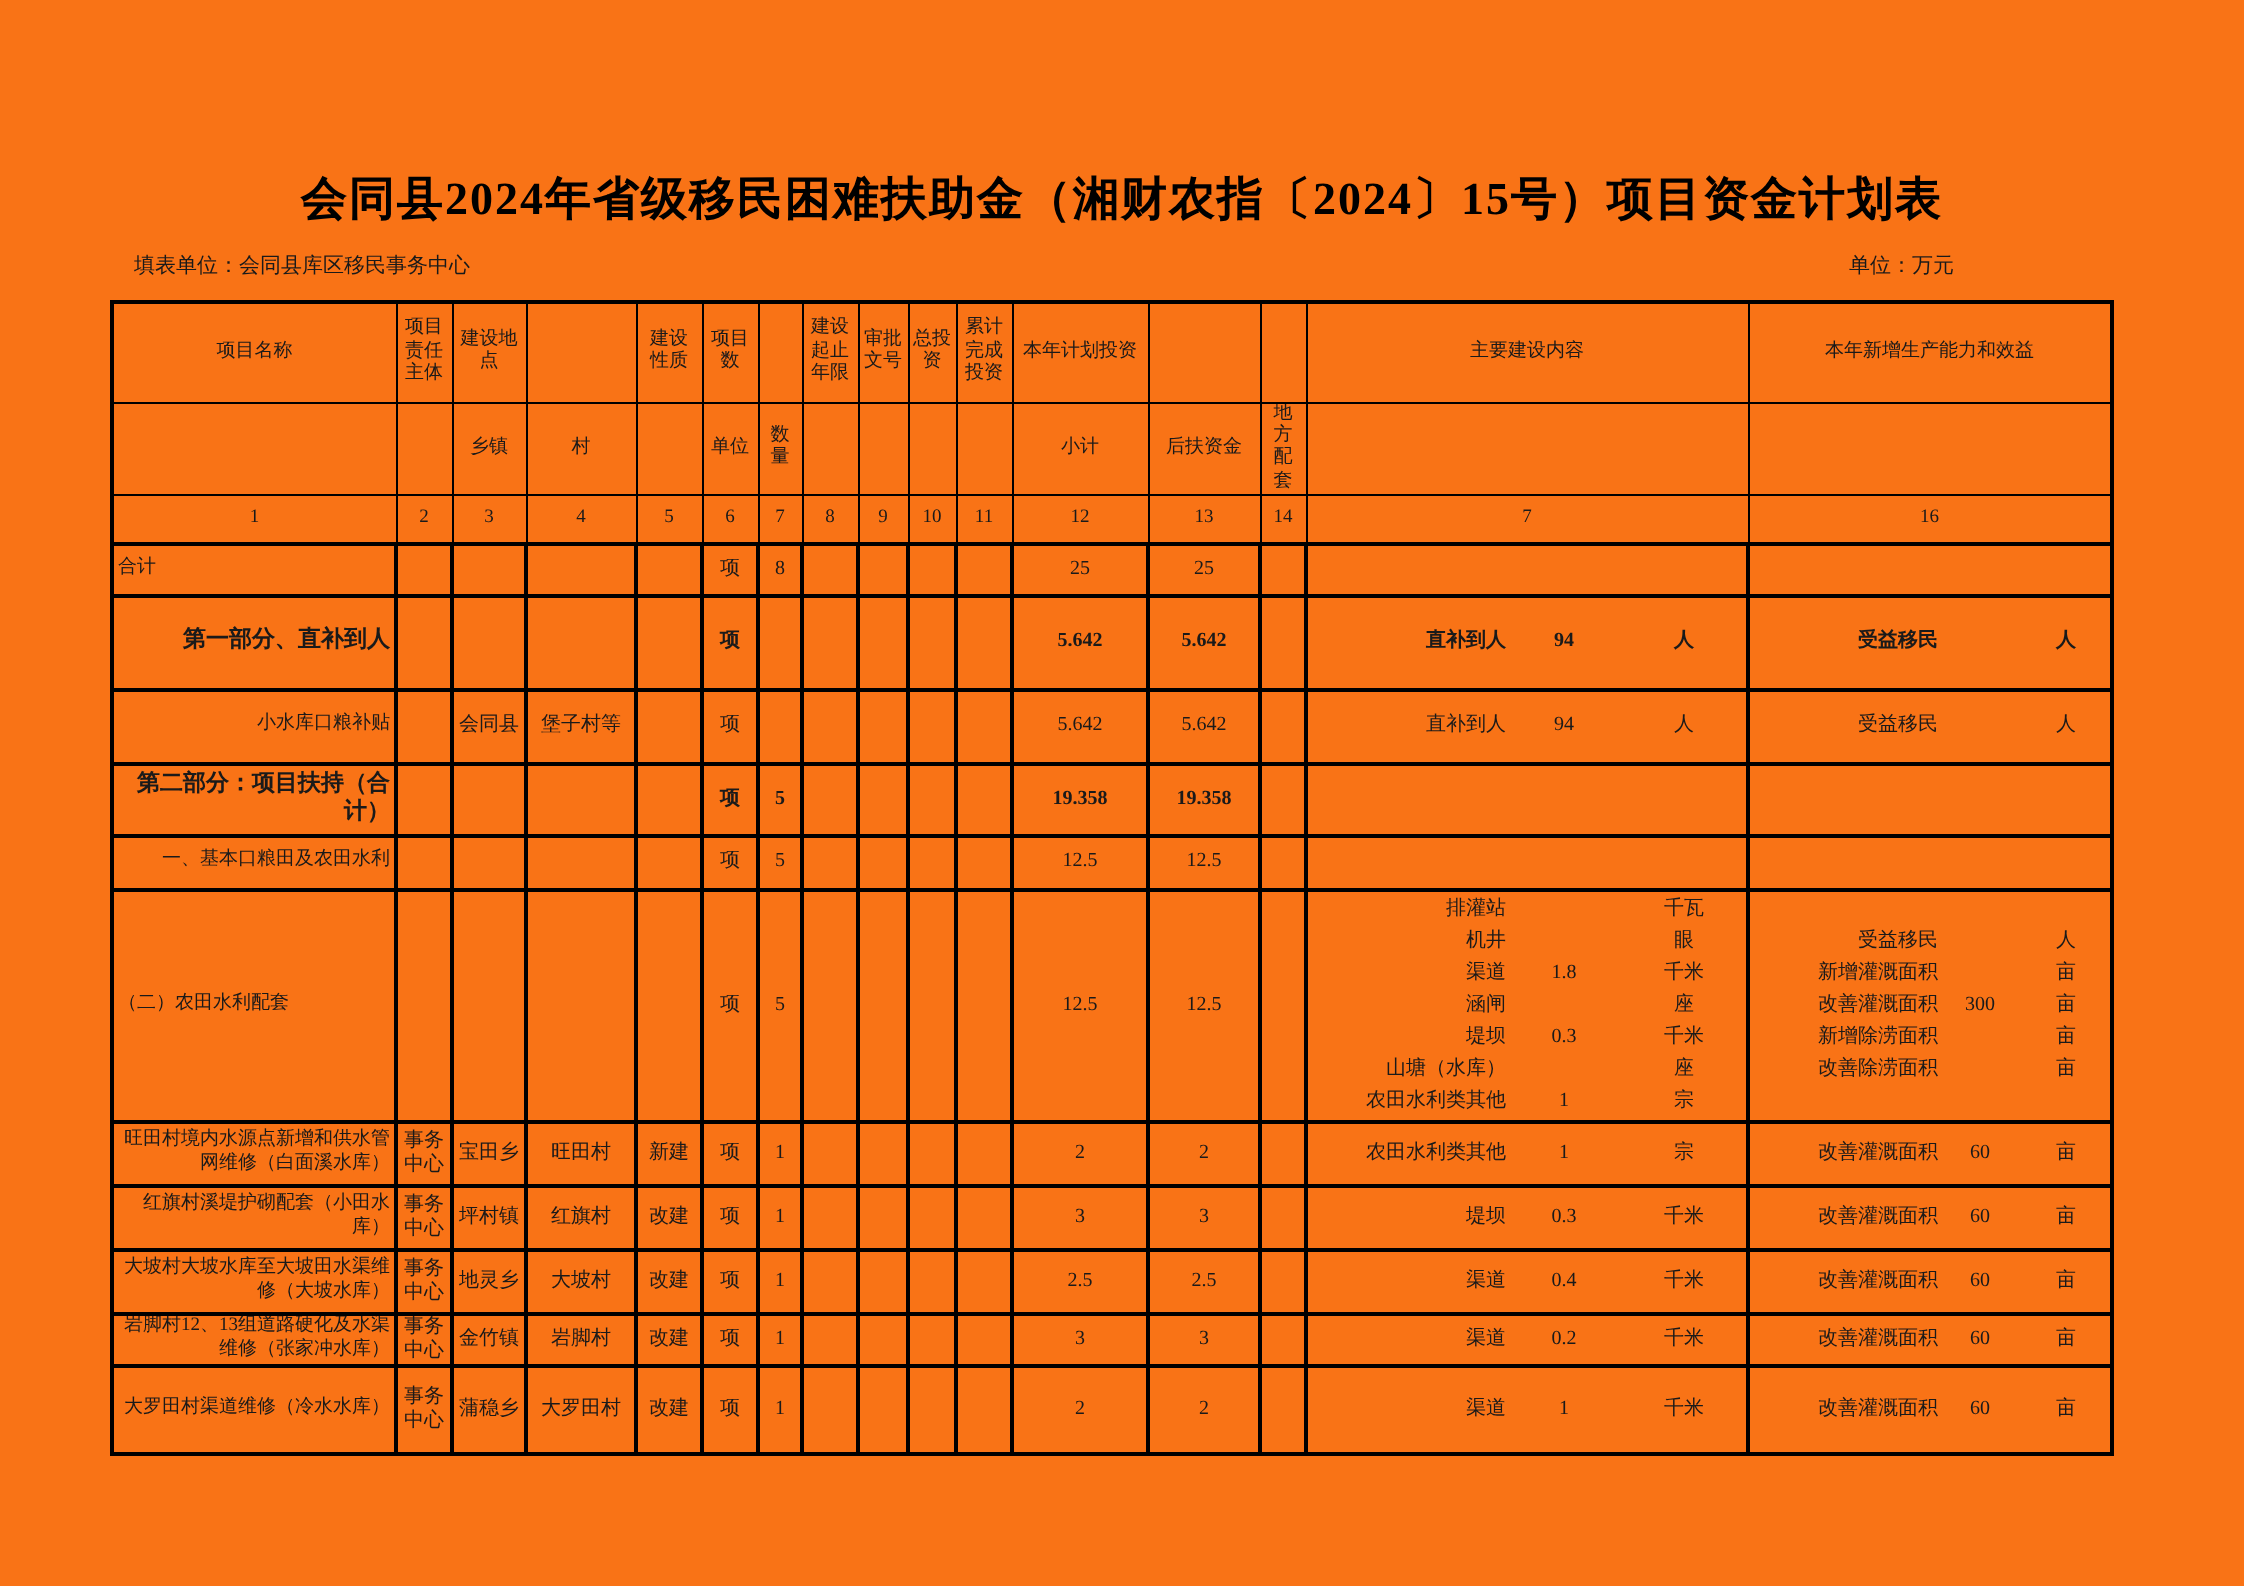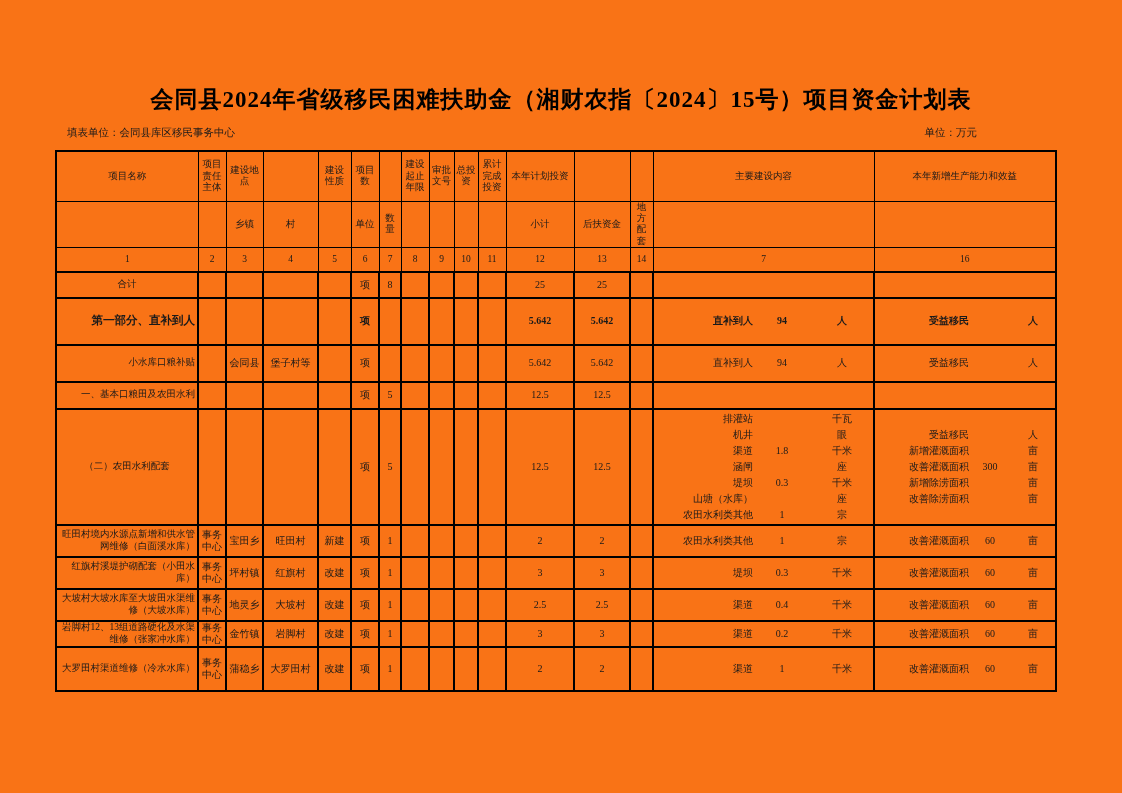--- a/index.html
+++ b/index.html
@@ -13,21 +13,21 @@
   table.main{position:absolute;left:55px;top:150px;width:1000px;
              border-collapse:collapse;table-layout:fixed;border:2px solid #000;}
   td{border:1px solid #000;padding:0 2px;font-size:9.5px;line-height:1.2;
      vertical-align:middle;overflow:hidden;word-break:break-all;}
   .c{text-align:center;}
   tr.hA{height:50px;} tr.hB{height:28px;} tr.numrow{height:24px;}
   tr.numrow td{text-align:center;font-size:9.5px;}
   tr.data td{border-width:2px;font-size:10px;}
   tr.data td.name{font-size:9.5px;}
   td.name.al{text-align:right;padding-left:4px;}
-  td.name.ac{text-align:center;}
+  td.name.ac{text-align:left;}
   tr.bold td{font-weight:bold;}
   tr.bold td.name{font-size:11.5px;}
   td.content,td.benefit{padding:1px 0;}
   .cl{display:grid;line-height:16px;align-items:center;}
   td.content .cl{grid-template-columns:1fr 58px 62px;}
   td.benefit .cl{grid-template-columns:1fr 42px 44px;}
   .cn{text-align:right;}
   .cv,.cu{text-align:center;}
 </style>
 </head>
@@ -185,20 +185,38 @@
             </div>
           </td>
           <td class="benefit">
             <div class="cl">
               <span class="cn">受益移民</span>
               <span class="cv"></span>
               <span class="cu">人</span>
             </div>
           </td>
         </tr>
+        <tr class="data bold" style="height: 36px;">
+          <td class="name al">第二部分：项目扶持（合计）</td>
+          <td class="c"></td>
+          <td class="c"></td>
+          <td class="c"></td>
+          <td class="c"></td>
+          <td class="c">项</td>
+          <td class="c">5</td>
+          <td class="c"></td>
+          <td class="c"></td>
+          <td class="c"></td>
+          <td class="c"></td>
+          <td class="c">19.358</td>
+          <td class="c">19.358</td>
+          <td class="c"></td>
+          <td class="content"></td>
+          <td class="benefit"></td>
+        </tr>
         <tr class="data" style="height: 27px;">
           <td class="name al">一、基本口粮田及农田水利</td>
           <td class="c"></td>
           <td class="c"></td>
           <td class="c"></td>
           <td class="c"></td>
           <td class="c">项</td>
           <td class="c">5</td>
           <td class="c"></td>
           <td class="c"></td>

